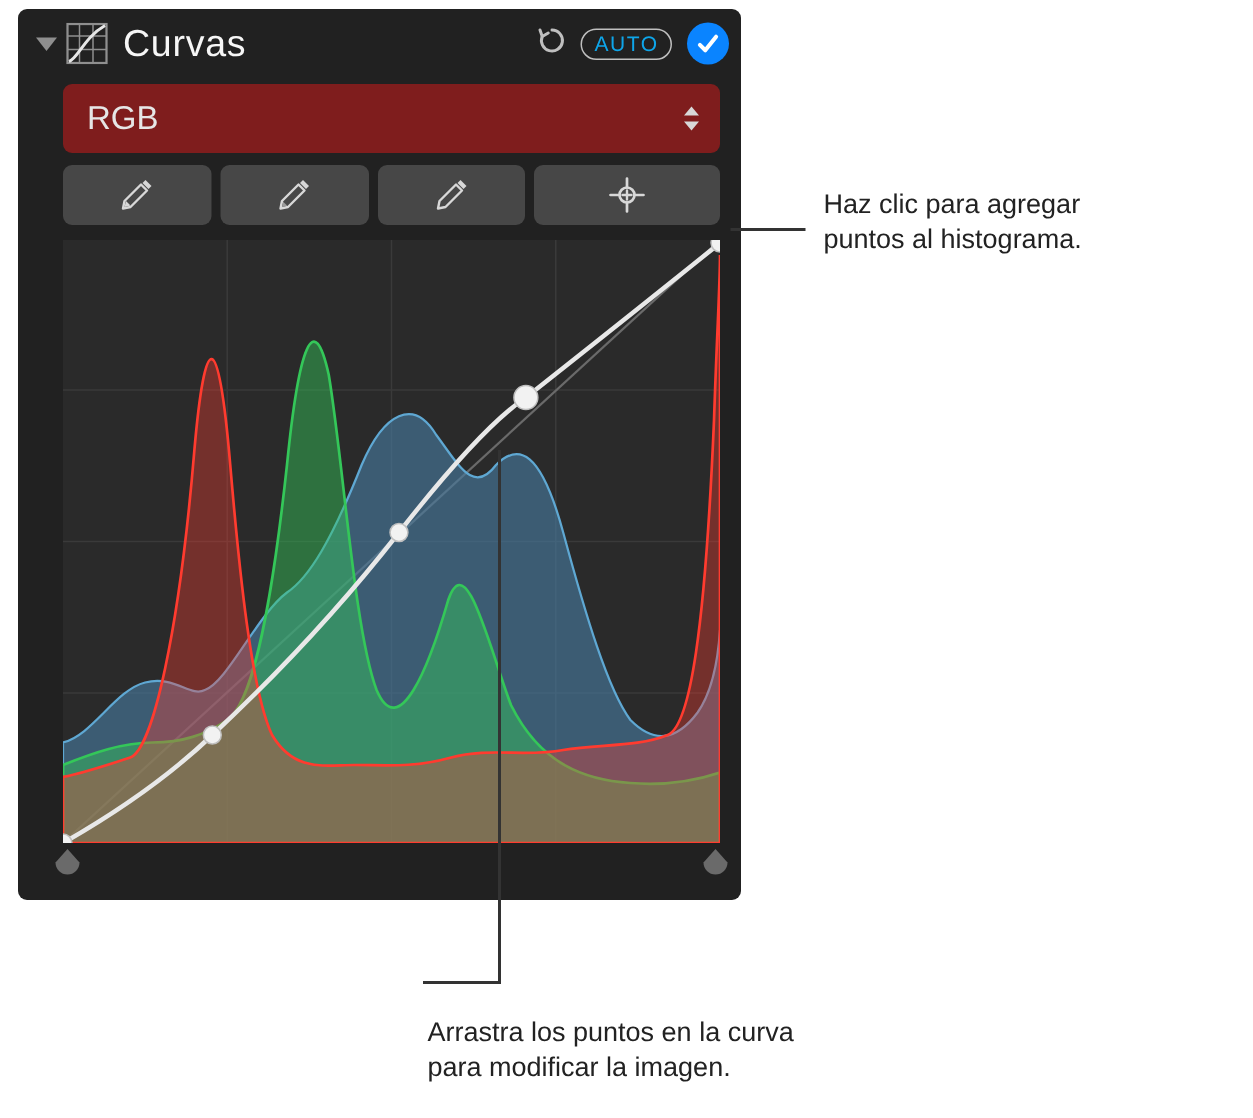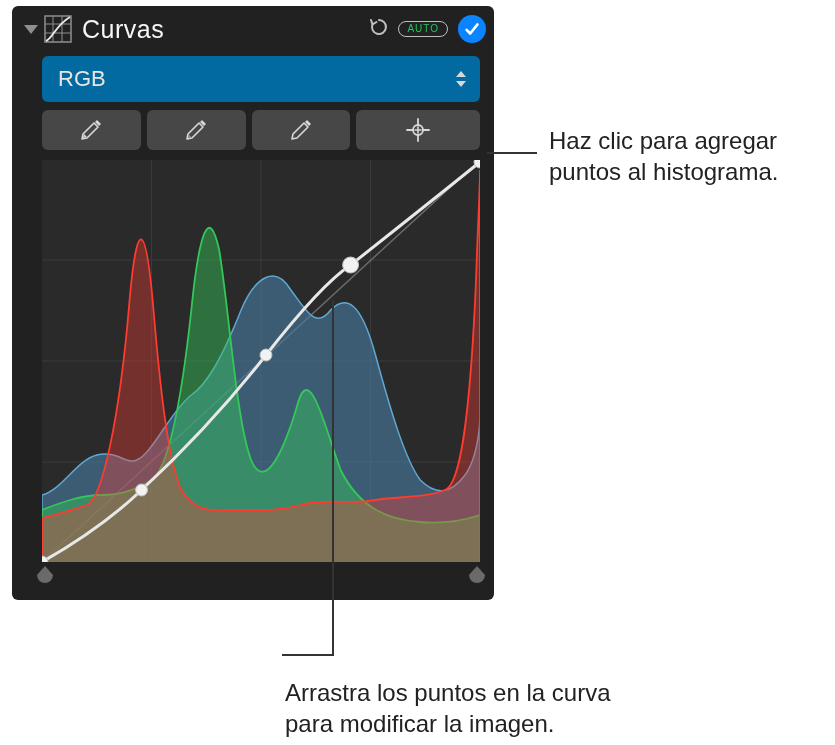--- a/index.html
+++ b/index.html
@@ -51,22 +51,22 @@
     font-weight: 400;
     letter-spacing: .5px;
   }
   .reset-icon {
     color: #bfbfbf;
     margin-right: 8px;
   }
   .auto-pill {
     border: 1.5px solid #bfbfbf;
     border-radius: 14px;
-    color: #22c55e;
-    font-size: 10px;
+    color: #0ea5e9;
+    font-size: 14px;
     padding: 1px 8px 2px 8px;
     margin-right: 10px;
     letter-spacing: 1px;
   }
   .enable-check {
     width: 28px; height: 28px;
     background: #0a84ff;
     border-radius: 50%;
     display: flex; align-items: center; justify-content: center;
   }
@@ -74,21 +74,21 @@
 
   .channel-row {
     display: flex;
     padding: 0 14px 0 30px;
     margin-top: 4px;
     height: 46px;
     align-items: stretch;
   }
   .channel-select {
     flex: 1 1 auto;
-    background: #0369a1;
+    background: #7f1d1d;
     border-radius: 6px;
     display: flex;
     align-items: center;
     padding: 0 10px 0 16px;
     color: #e6e6e6;
     font-size: 22px;
   }
   .channel-select .label { flex: 1 1 auto; }
   .stepper {
     width: 18px; height: 28px;
@@ -143,21 +143,21 @@
     top: 4px;
     width: 18px; height: 22px;
   }
   .slider-knob svg { display:block; }
   .slider-knob.left { left: -6px; }
   .slider-knob.right { right: -6px; }
 
   
   .callout {
     position: absolute;
-    font-size: 24px;
+    font-size: 18px;
     line-height: 1.3;
     color: #222;
     font-weight: 400;
     white-space: pre-line;
   }
   .callout-line {
     position: absolute;
     background: #333;
   }
 </style>

